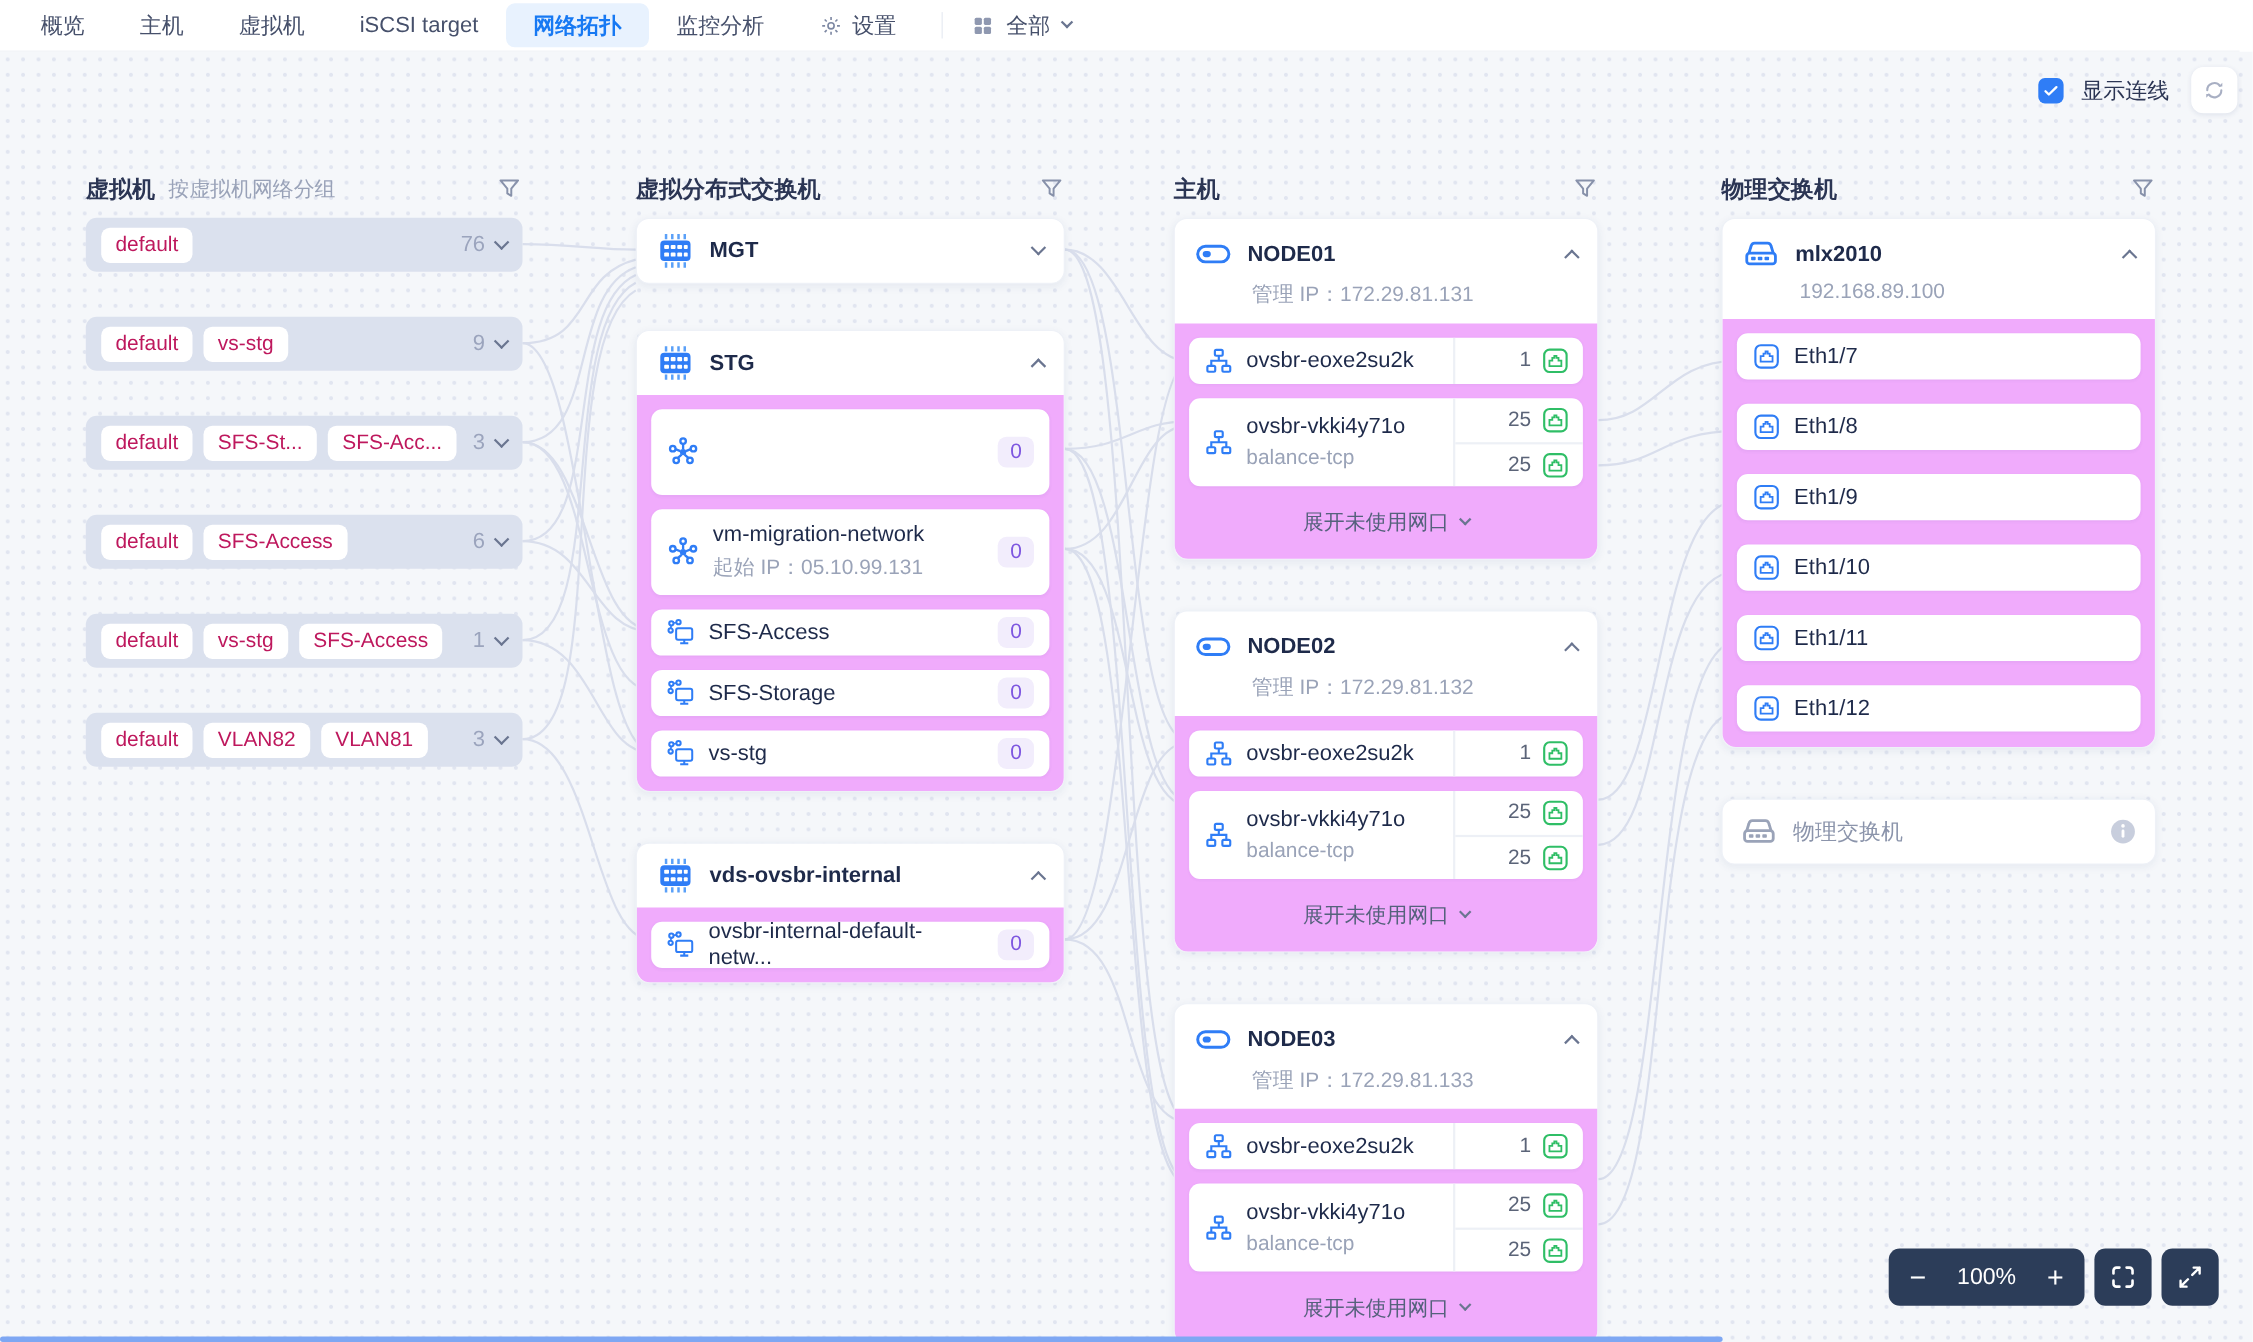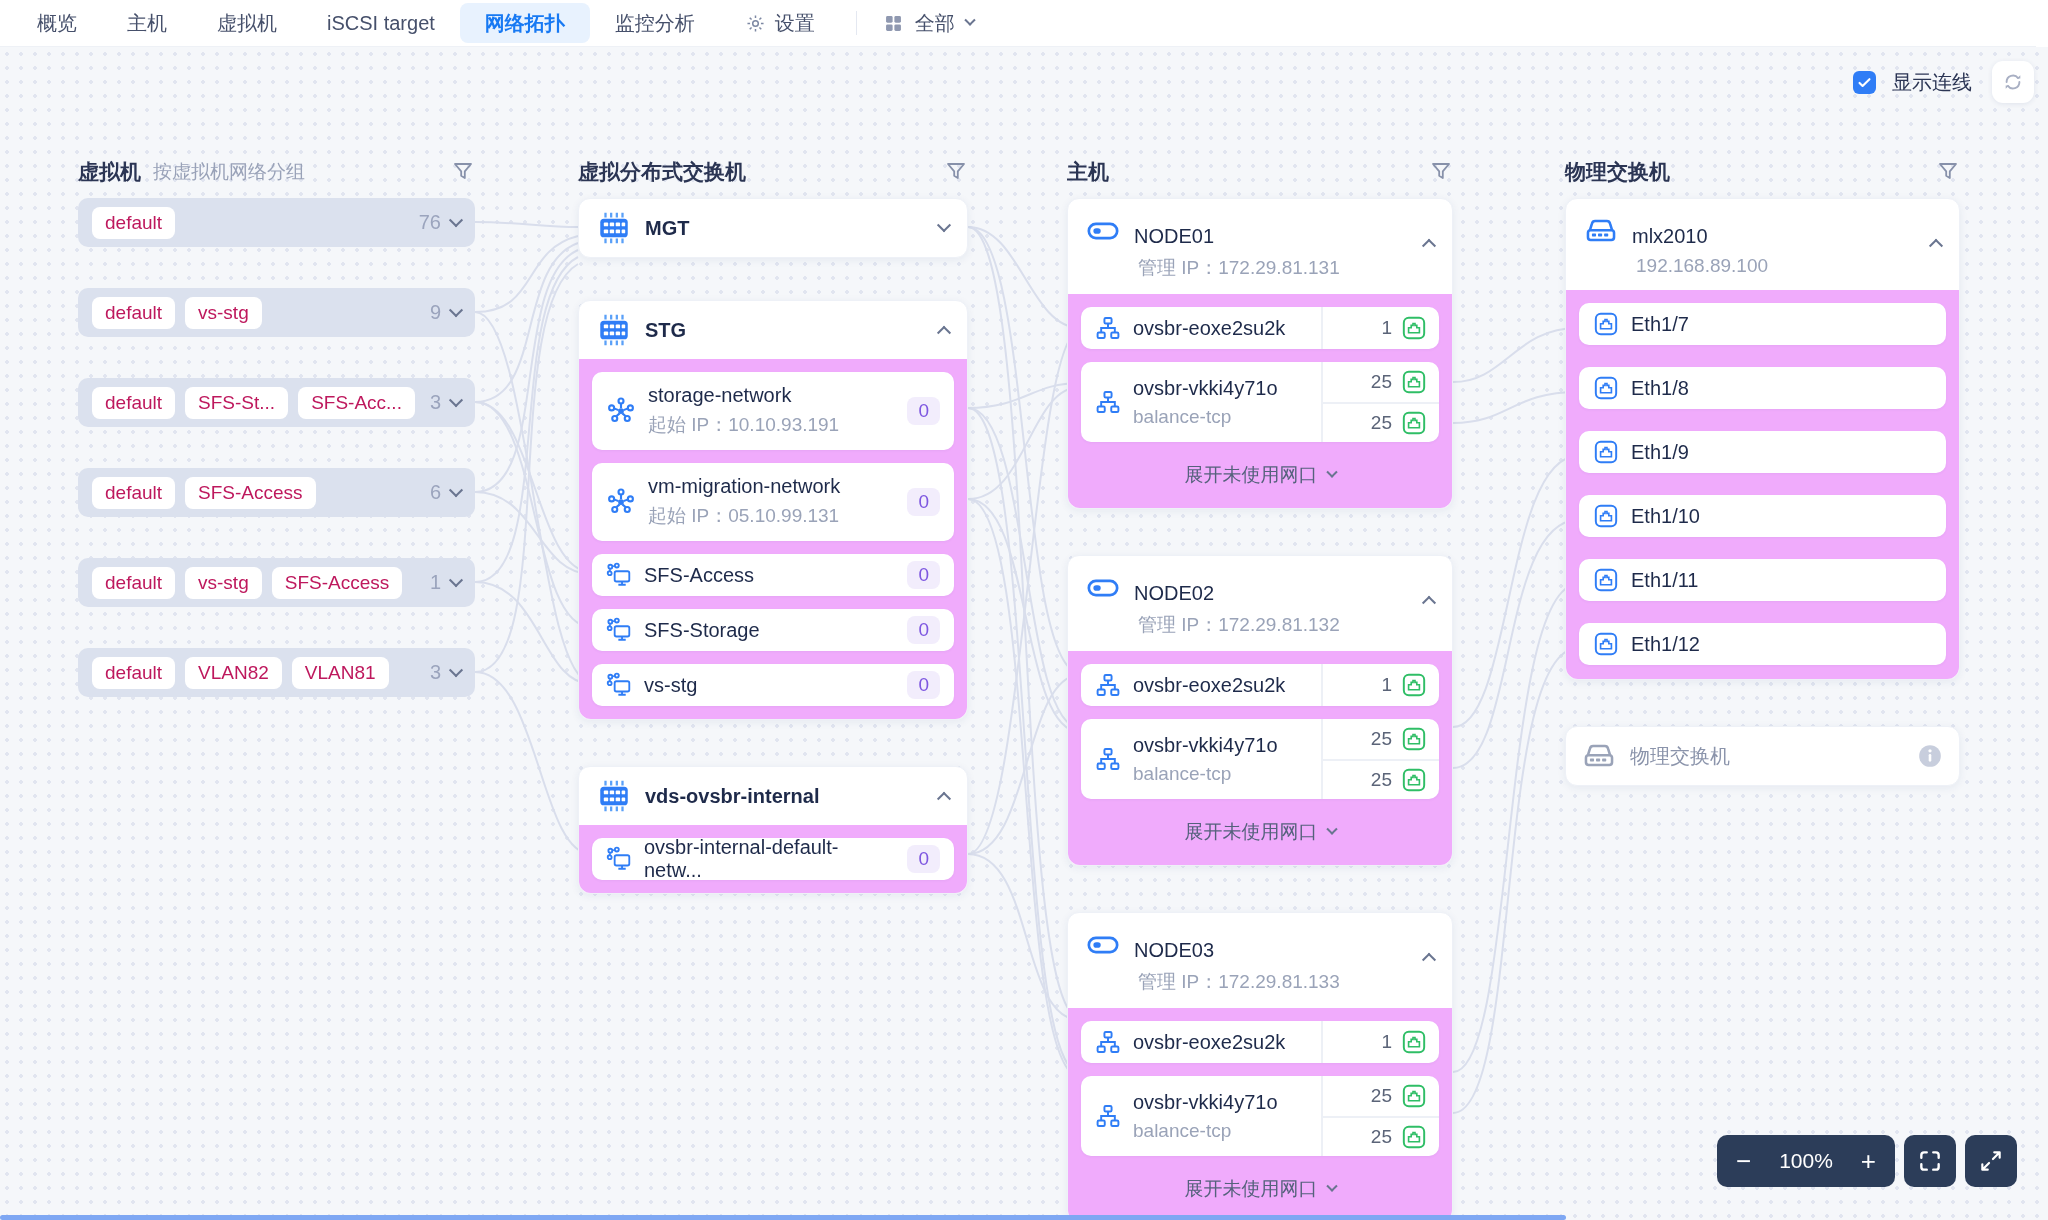--- a/index.html
+++ b/index.html
@@ -44,21 +44,21 @@
   .pg{background:#fff;border-radius:10px;display:flex;align-items:center;gap:12px;padding:0 14px;margin-bottom:13px;box-shadow:0 1px 3px rgba(35,55,115,.05);cursor:pointer}
   .pg:last-child{margin-bottom:0}
   .pg.simple{height:42px;font-size:20px;color:#1e2a4a}
   .pg.ip{height:78px}
   .pg .txt .nm{font-size:20px;color:#1e2a4a}
   .pg .txt .ip{font-size:19px;color:#9aa3b8;margin-top:5px}
   .badge{margin-left:auto;background:#f2edfc;color:#7e57e0;font-size:19px;border-radius:8px;padding:3px 11px}
 
   
   .node-head{padding:15px 18px 13px 18px;cursor:pointer}
-  .node-title{display:flex;align-items:flex-end;gap:14px;font-size:20px;font-weight:normal;color:#1e2a4a}
+  .node-title{display:flex;align-items:center;gap:14px;font-size:20px;font-weight:bold;color:#1e2a4a}
   .node-ip{margin:7px 0 0 52px;font-size:19px;color:#9aa3b8}
   .hrow{background:#fff;border-radius:10px;display:grid;grid-template-columns:1fr 118px;margin-bottom:13px;overflow:hidden;box-shadow:0 1px 3px rgba(35,55,115,.05);cursor:pointer}
   .hrow .left{display:flex;align-items:center;gap:12px;padding:8px 14px;min-height:42px}
   .hrow .left .nm{font-size:20px;color:#1e2a4a}
   .hrow .left .sub{font-size:19px;color:#9aa3b8;margin-top:6px}
   .hrow .ports{border-left:2px solid #edf0f6;display:flex;flex-direction:column;justify-content:center}
   .pcell{flex:1;display:flex;align-items:center;justify-content:flex-end;gap:9px;padding:0 12px;font-size:19px;color:#5b6478;min-height:40px}
   .pcell + .pcell{border-top:2px solid #edf0f6}
   .node-foot{height:40px;display:flex;align-items:center;justify-content:center;gap:10px;font-size:19px;color:#55617c;cursor:pointer}
 
@@ -368,24 +368,20 @@
             <use href="#i-vds"></use>
           </svg>
         <span>STG</span>
         <span class="chev up"></span>
       </div>
       <div class="group-body">
         <div class="pg ip">
           <svg class="ic ic30 blue">
               <use href="#i-pg"></use>
             </svg>
-          <span class="txt">
-            <div class="nm">storage-network</div>
-            <div class="ip"><span>起始 IP：</span><span>10.10.93.191</span></div>
-          </span>
           <span class="badge">0</span>
         </div>
         <div class="pg ip">
           <svg class="ic ic30 blue">
               <use href="#i-pg"></use>
             </svg>
           <span class="txt">
             <div class="nm">vm-migration-network</div>
             <div class="ip"><span>起始 IP：</span><span>05.10.99.131</span></div>
           </span>

